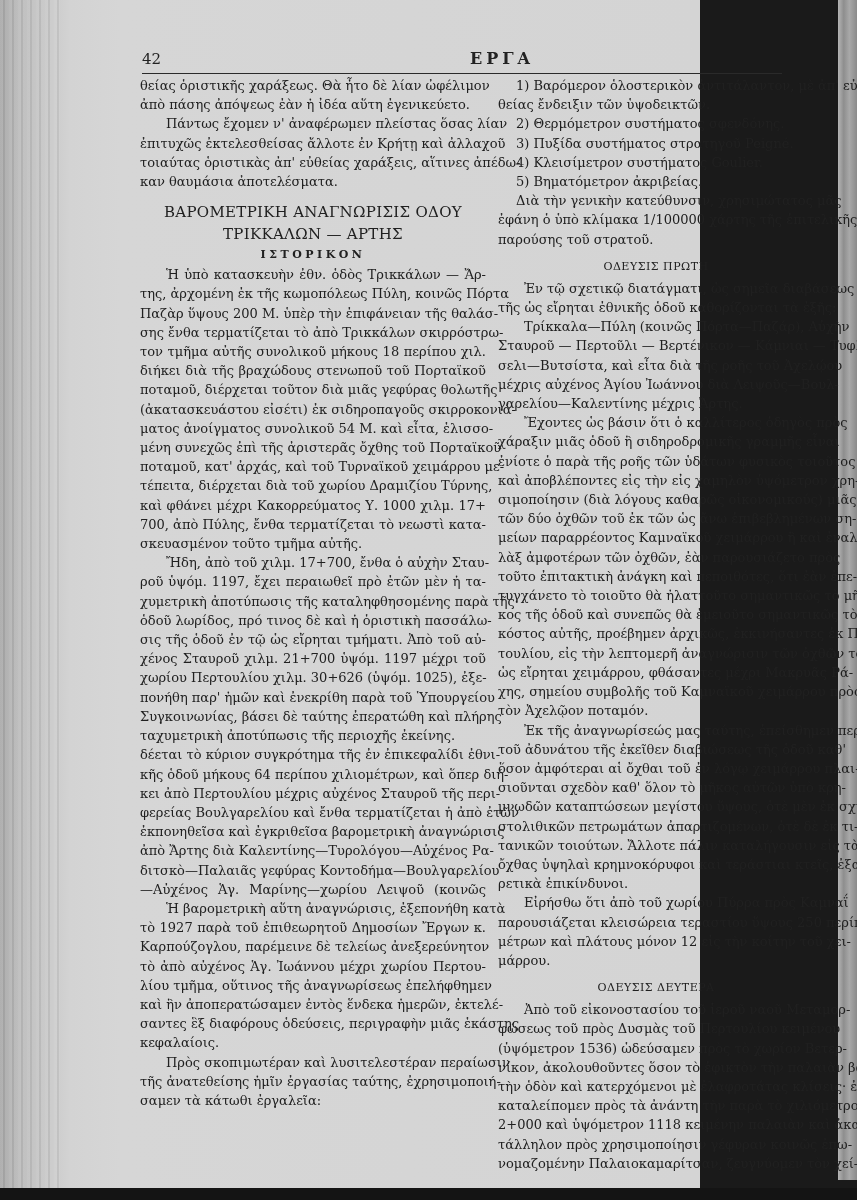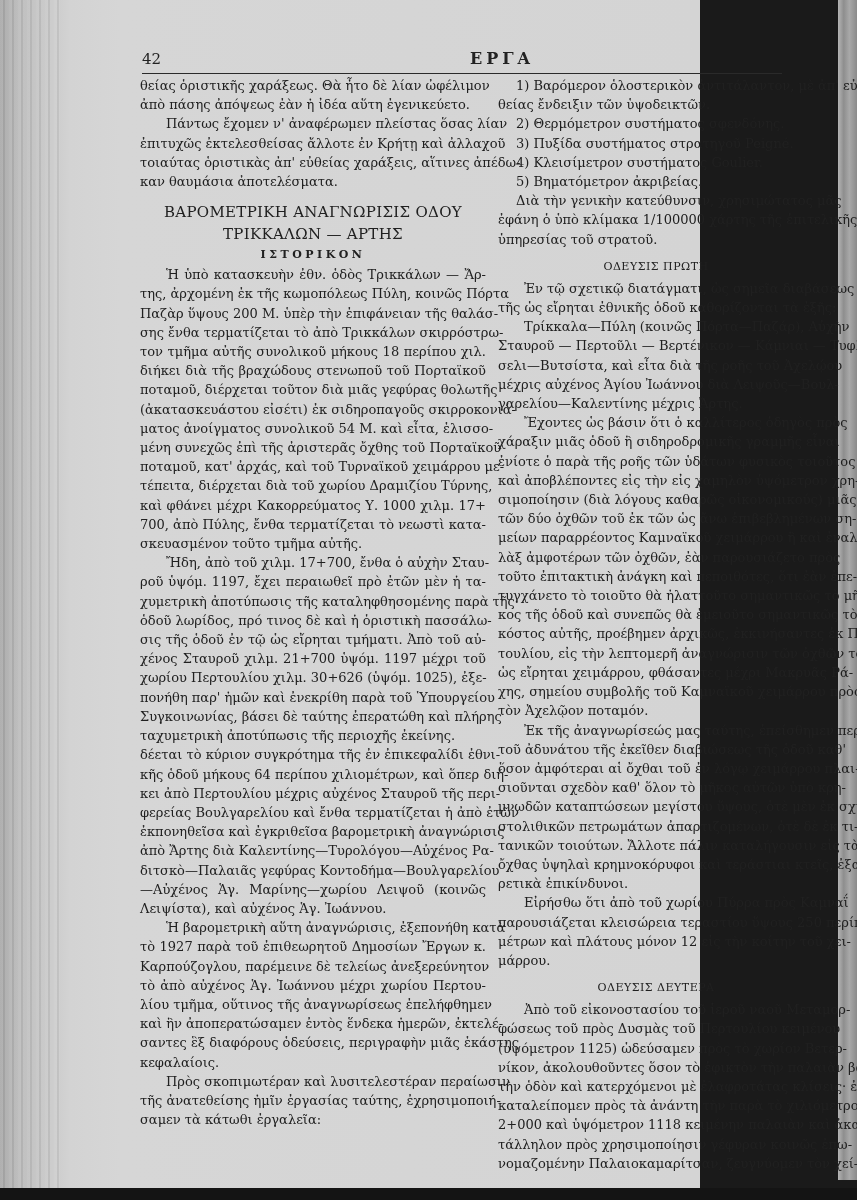--- a/index.html
+++ b/index.html
@@ -106,21 +106,20 @@
 
     <p>
       <span class="line">δέεται τὸ κύριον συγκρότημα τῆς ἐν ἐπικεφαλίδι ἐθνι-</span>
       <span class="line">κῆς ὁδοῦ μήκους 64 περίπου χιλιομέτρων, καὶ ὅπερ διή-</span>
       <span class="line">κει ἀπὸ Περτουλίου μέχρις αὐχένος Σταυροῦ τῆς περι-</span>
       <span class="line">φερείας Βουλγαρελίου καὶ ἔνθα τερματίζεται ἡ ἀπὸ ἐτῶν</span>
       <span class="line">ἐκπονηθεῖσα καὶ ἐγκριθεῖσα βαρομετρικὴ ἀναγνώρισις</span>
       <span class="line">ἀπὸ Ἄρτης διὰ Καλεντίνης—Τυρολόγου—Αὐχένος Ρα-</span>
       <span class="line">διτσκὸ—Παλαιᾶς γεφύρας Κοντοδήμα—Βουλγαρελίου</span>
       <span class="line">—Αὐχένος Ἁγ. Μαρίνης—χωρίου Λειψοῦ (κοινῶς</span>
-      <span class="line last">Λειψίστα), καὶ αὐχένος Ἁγ. Ἰωάννου.</span>
     </p>
 
     <p>
       <span class="line" style="padding-left:26px">Ἡ βαρομετρικὴ αὕτη ἀναγνώρισις, ἐξεπονήθη κατὰ</span>
       <span class="line">τὸ 1927 παρὰ τοῦ ἐπιθεωρητοῦ Δημοσίων Ἔργων κ.</span>
       <span class="line">Καρπούζογλου, παρέμεινε δὲ τελείως ἀνεξερεύνητον</span>
       <span class="line">τὸ ἀπὸ αὐχένος Ἁγ. Ἰωάννου μέχρι χωρίου Περτου-</span>
       <span class="line">λίου τμῆμα, οὕτινος τῆς ἀναγνωρίσεως ἐπελήφθημεν</span>
       <span class="line">καὶ ἣν ἀποπερατώσαμεν ἐντὸς ἕνδεκα ἡμερῶν, ἐκτελέ-</span>
       <span class="line">σαντες ἓξ διαφόρους ὁδεύσεις, περιγραφὴν μιᾶς ἑκάστης</span>
@@ -140,21 +139,21 @@
       <span class="line last">θείας ἔνδειξιν τῶν ὑψοδεικτῶν.</span>
       <span class="item">2) Θερμόμετρον συστήματος σφενδόνης.</span>
       <span class="item">3) Πυξίδα συστήματος στρατηγοῦ Peigné.</span>
       <span class="item">4) Κλεισίμετρον συστήματος Goulier.</span>
       <span class="item">5) Βηματόμετρον ἀκριβείας.</span>
     </div>
 
     <p>
       <span class="line" style="padding-left:18px">Διὰ τὴν γενικὴν κατεύθυνσιν, χρησιμώτατος μᾶς</span>
       <span class="line">ἐφάνη ὁ ὑπὸ κλίμακα 1/100000 χάρτης τῆς ἐπιτελικῆς</span>
-      <span class="line last">ὑπηρεσίας τοῦ στρατοῦ.</span>
+      <span class="line last">παρούσης τοῦ στρατοῦ.</span>
     </p>
 
     <div class="h3">ΟΔΕΥΣΙΣ ΠΡΩΤΗ</div>
 
     <p>
       <span class="line" style="padding-left:26px">Ἐν τῷ σχετικῷ διατάγματι, ὡς σημεῖα διαβάσεως</span>
       <span class="line last">τῆς ὡς εἴρηται ἐθνικῆς ὁδοῦ καθορίζονται τὰ ἑξῆς:</span>
     </p>
     <p>
       <span class="line" style="padding-left:26px">Τρίκκαλα—Πύλη (κοινῶς Πόρτα—Παζάρ), Αὐχὴν</span>
@@ -197,21 +196,21 @@
       <span class="line">παρουσιάζεται κλεισώρεια τεραστίου ὕψους 250 περίπου</span>
       <span class="line">μέτρων καὶ πλάτους μόνον 12 εἰς τὴν κοίτην τοῦ χει-</span>
       <span class="line last">μάρρου.</span>
     </p>
 
     <div class="h3">ΟΔΕΥΣΙΣ ΔΕΥΤΕΡΑ</div>
 
     <p>
       <span class="line" style="padding-left:26px">Ἀπὸ τοῦ εἰκονοστασίου τοῦ ἱεροῦ ναοῦ Μεταμορ-</span>
       <span class="line">φώσεως τοῦ πρὸς Δυσμὰς τοῦ Περτουλίου κειμένου</span>
-      <span class="line">(ὑψόμετρον 1125) ὡδεύσαμεν πρὸς τὸ χωρίον Βετερ-</span>
+      <span class="line">(ὑψόμετρον 1536) ὡδεύσαμεν πρὸς τὸ χωρίον Βετερ-</span>
       <span class="line">νίκον, ἀκολουθοῦντες ὅσον τὸ ἐφικτὸν τὴν παλαιὰν βα-</span>
       <span class="line">τὴν ὁδὸν καὶ κατερχόμενοι μὲ ἐλαφροτάτας κλίσεις· ἐγ-</span>
       <span class="line">καταλείπομεν πρὸς τὰ ἀνάντη τὴν παρὰ τὸ χιλιόμετρον</span>
       <span class="line">2+000 καὶ ὑψόμετρον 1118 κειμένην παλαιὰν καὶ ἀκα-</span>
       <span class="line">τάλληλον πρὸς χρησιμοποίησιν γέφυραν κοινῶς ἐπω-</span>
       <span class="line">νομαζομένην Παλαιοκαμαρίτσαν, ζευγνύομεν τὸν χεί-</span>
     </p>
   </div>
 
   <div class="bottom-shadow"></div>

